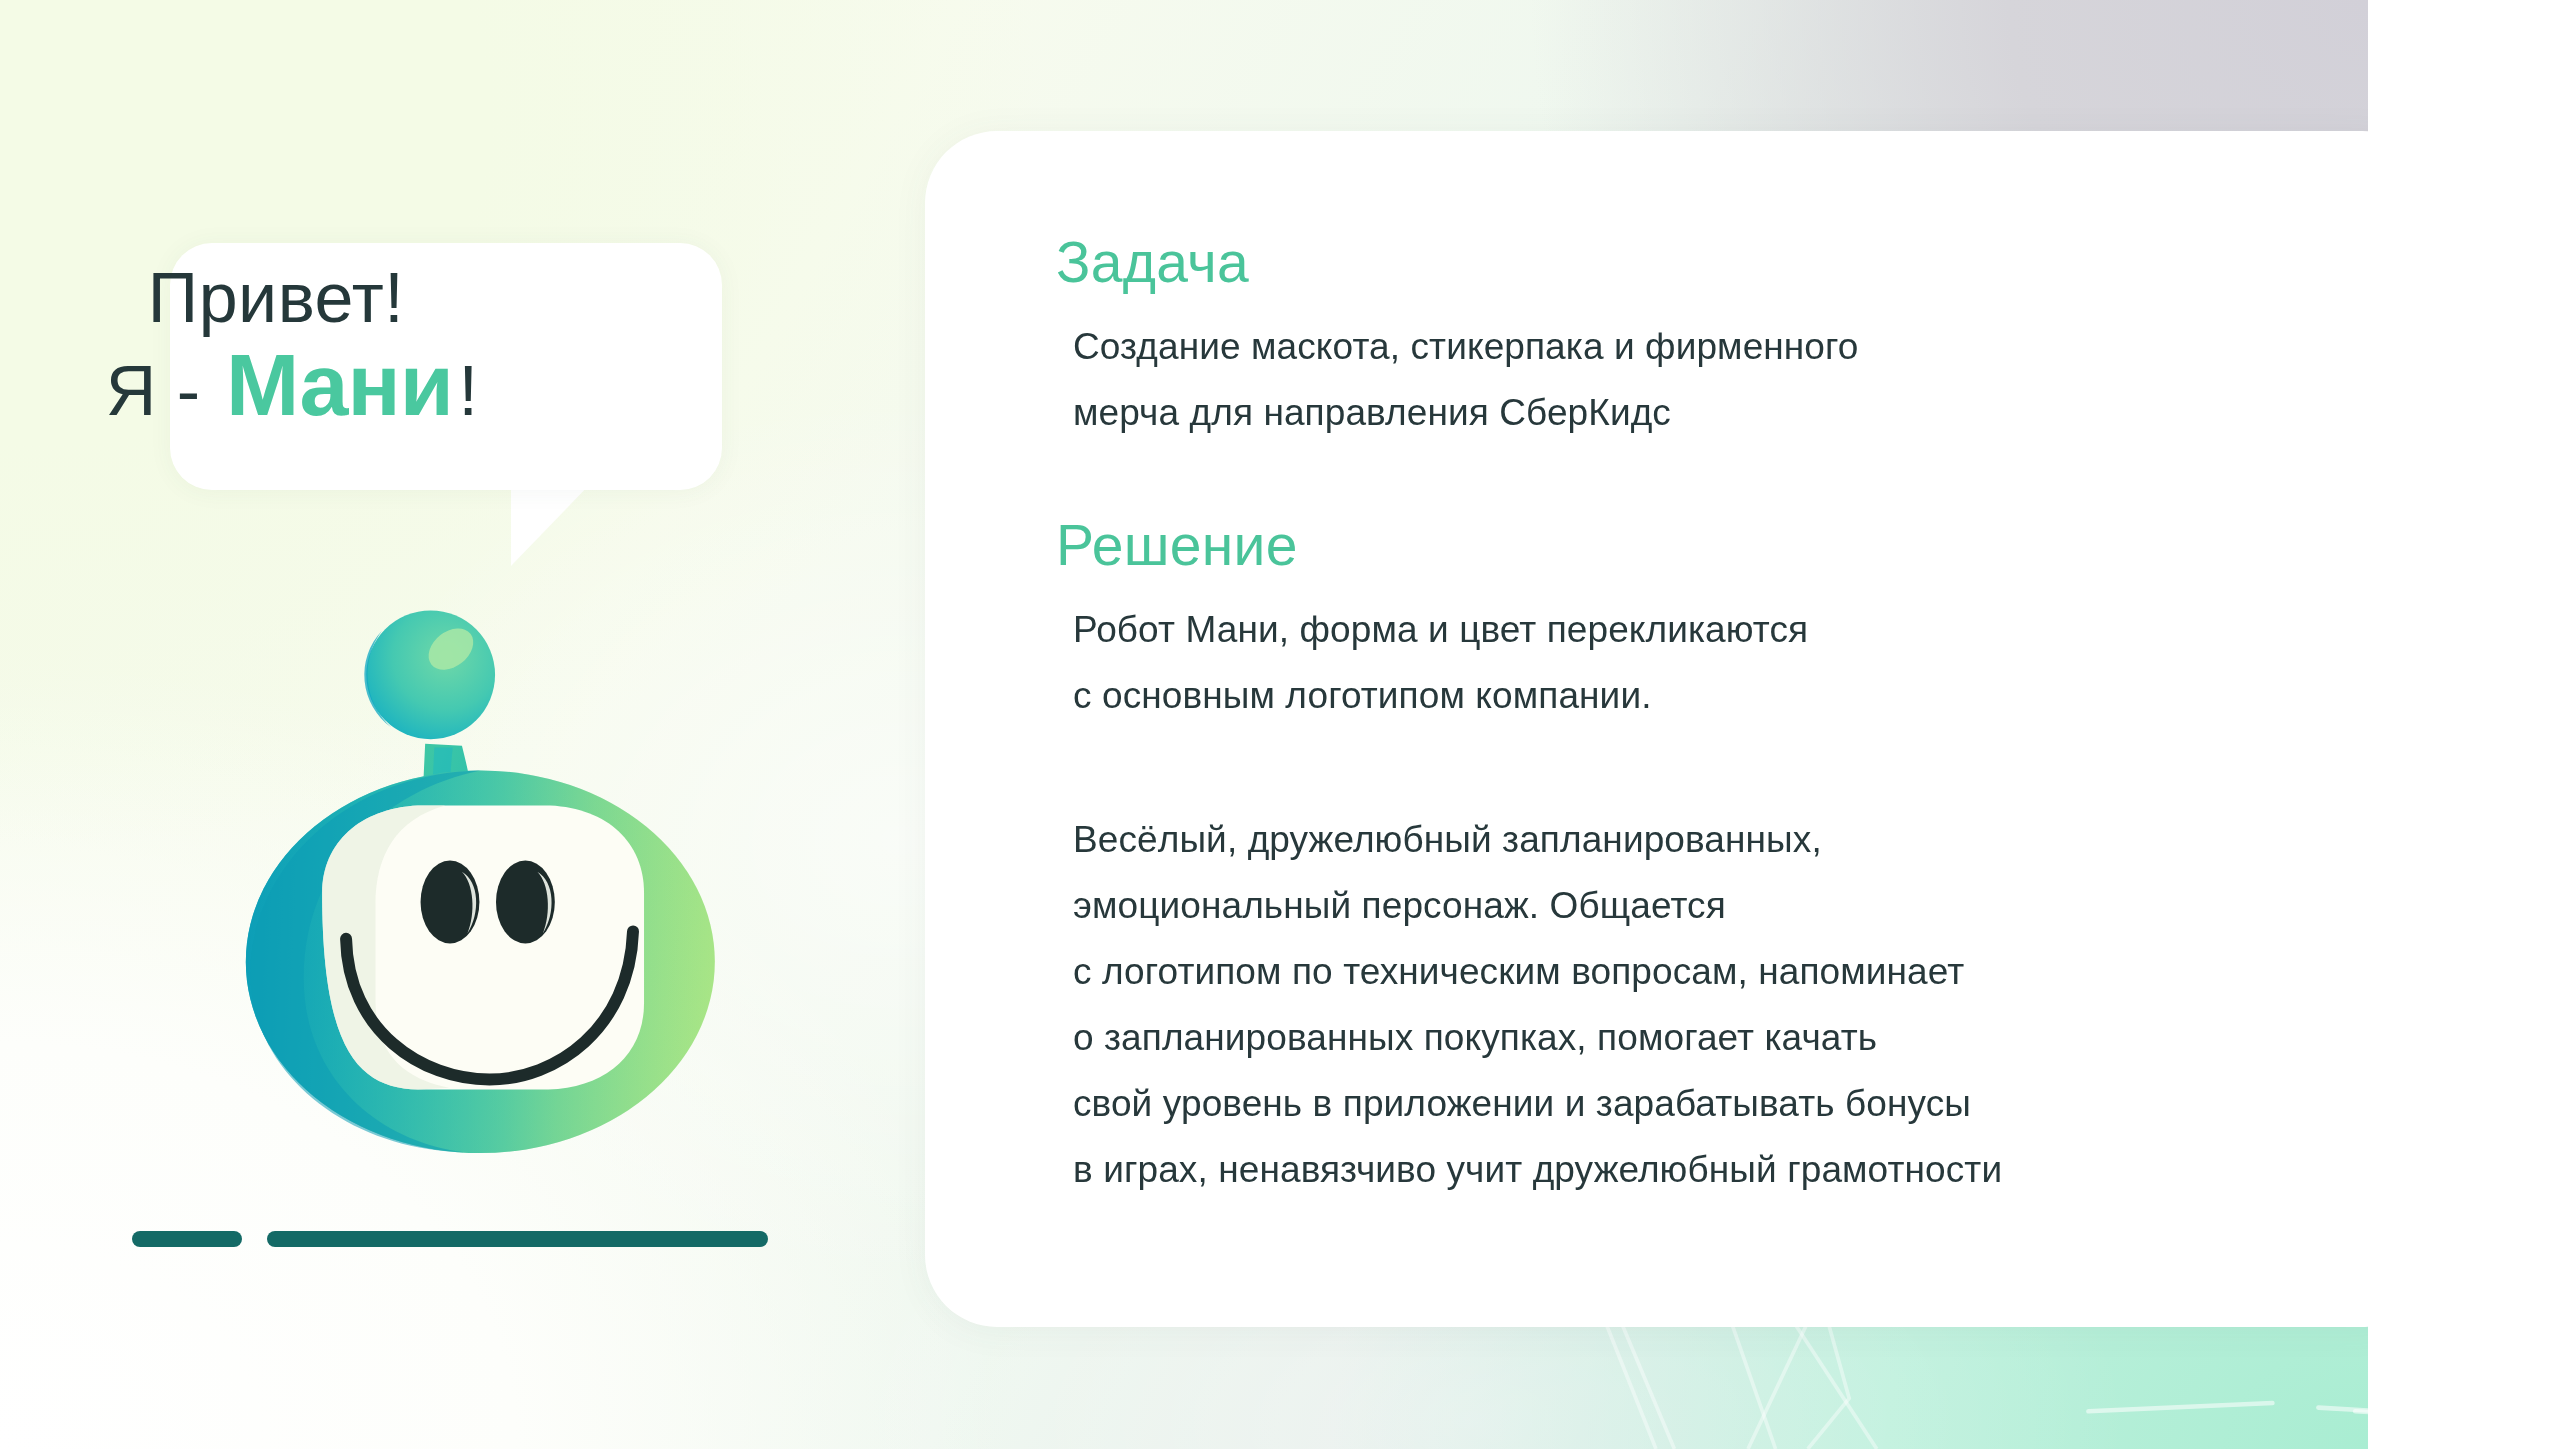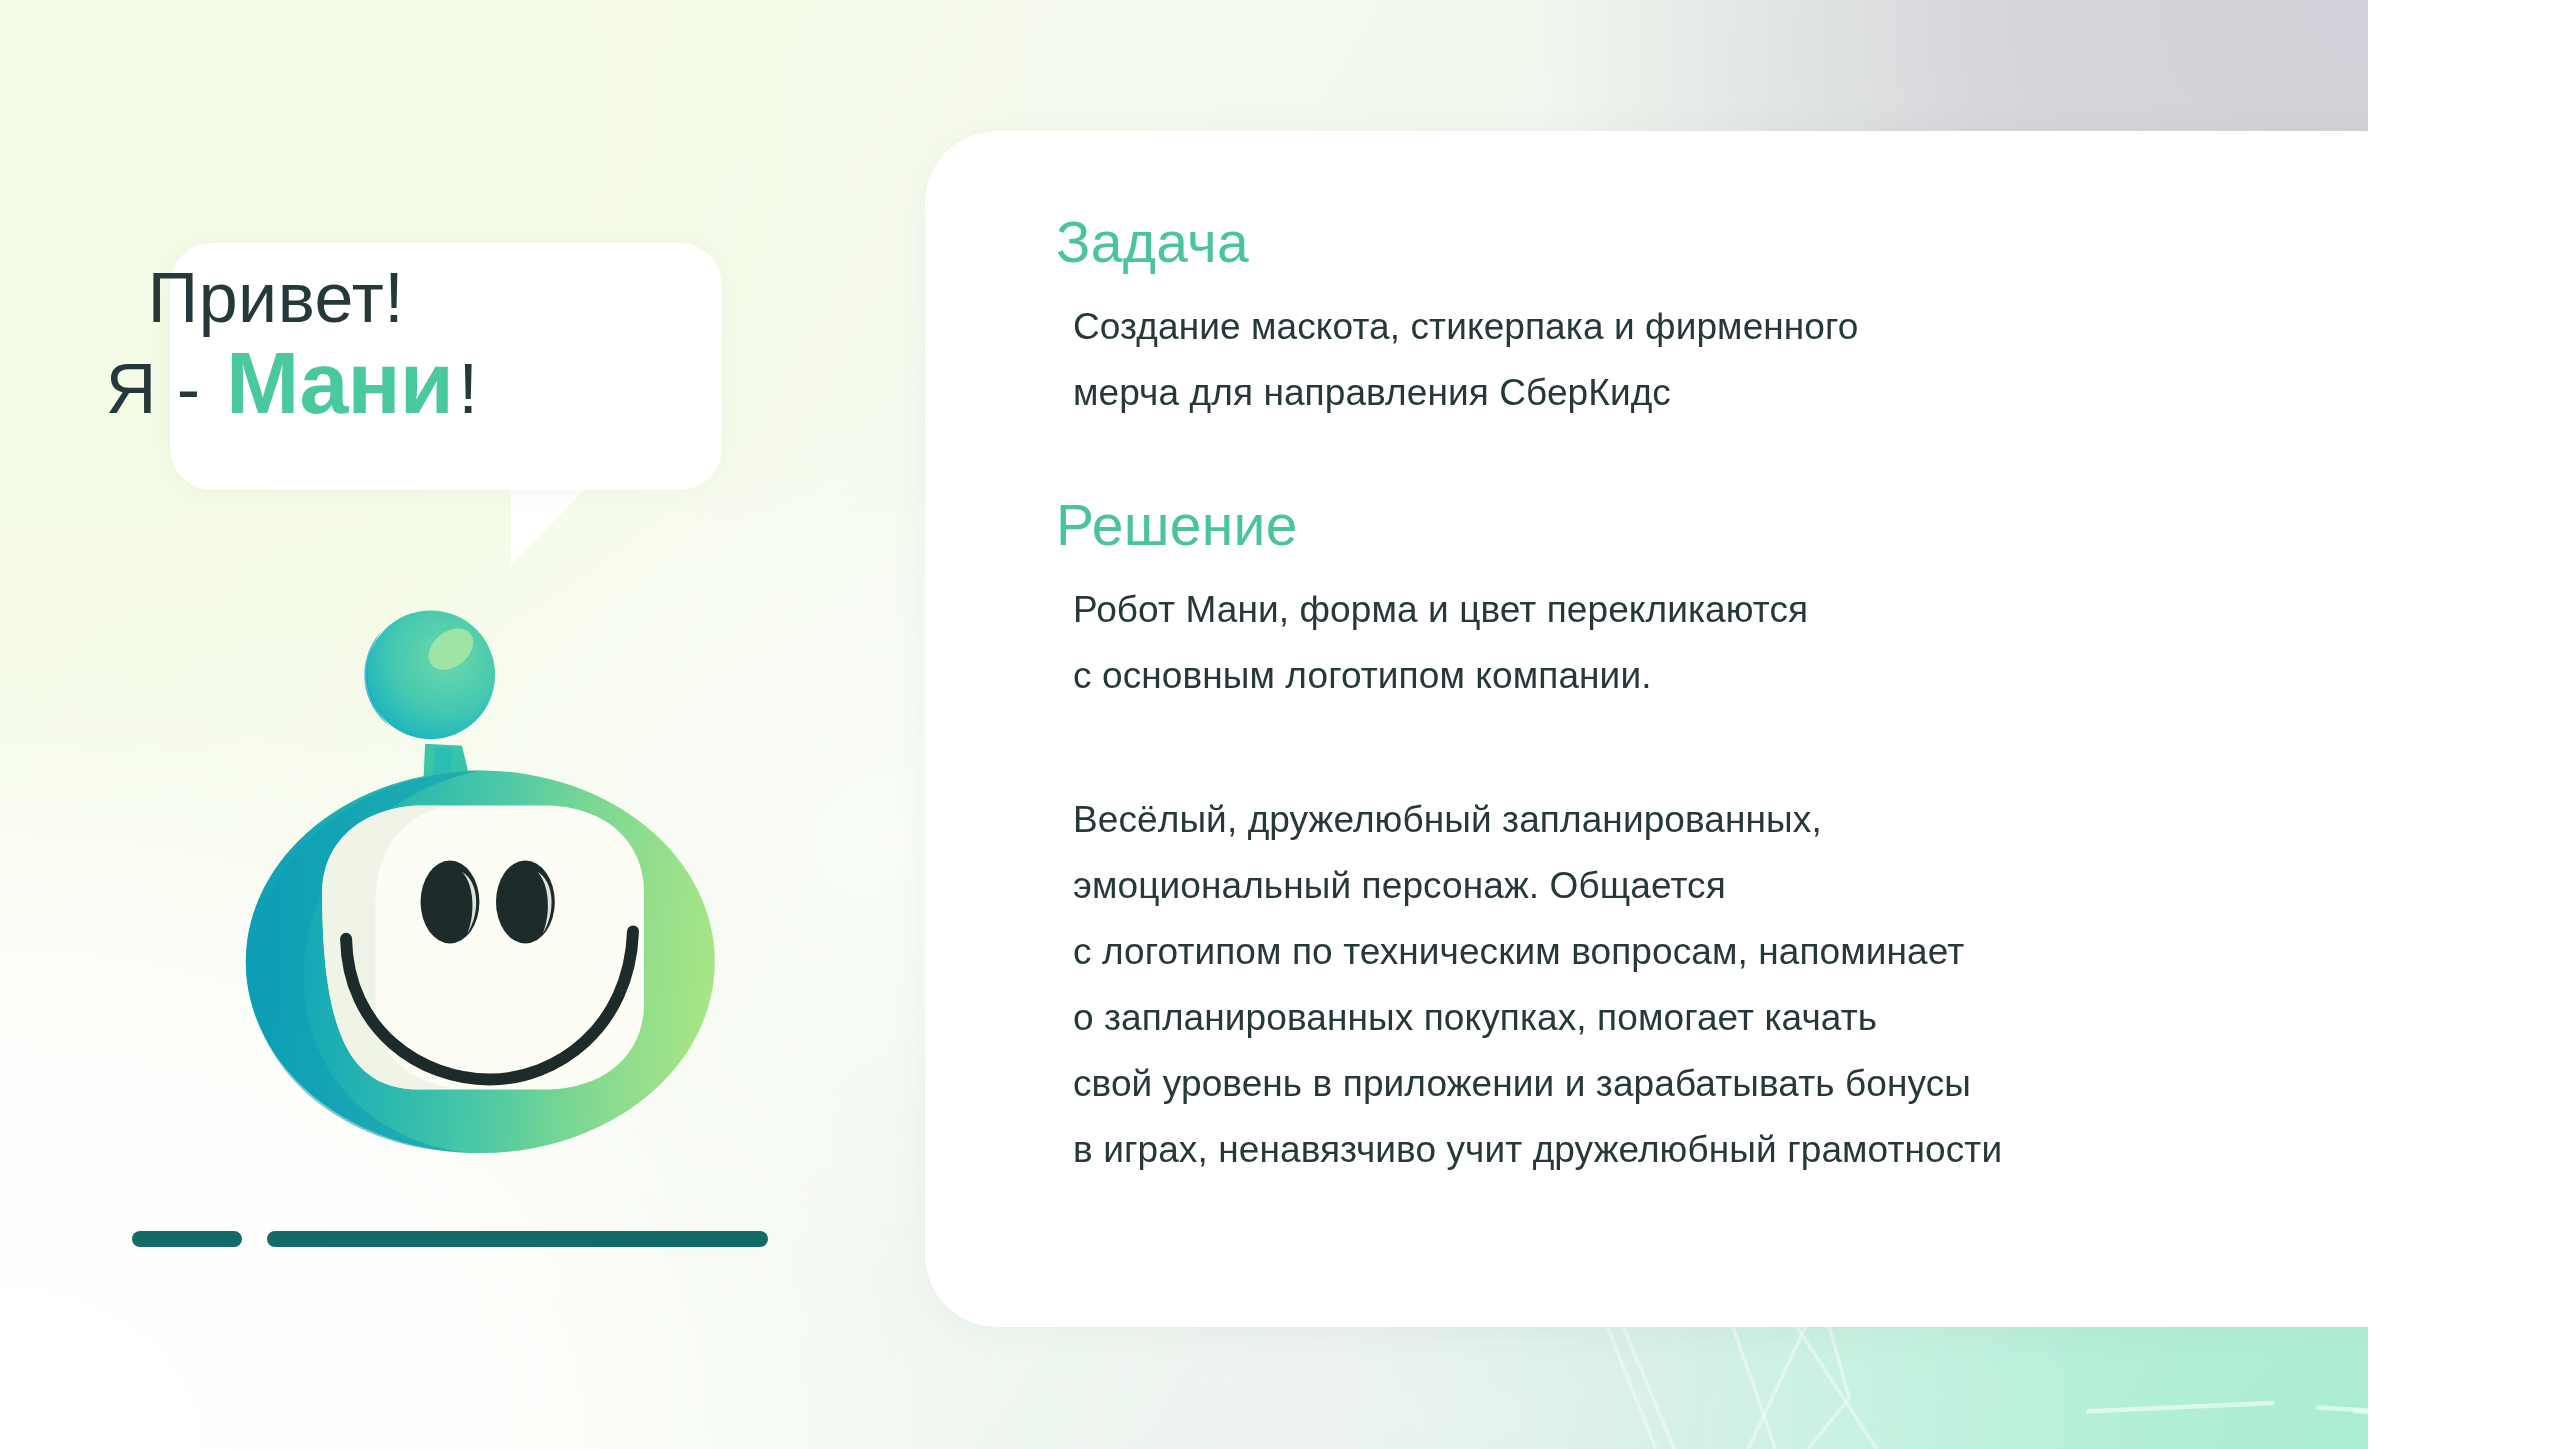--- a/index.html
+++ b/index.html
@@ -54,21 +54,21 @@
   .bubble-line {
     position:absolute;
     left:0; width:552px;
     text-align:center;
     white-space:nowrap;
     color:#25383a;
     font-weight:400;
     letter-spacing:0.5px;
   }
   .bubble-line1 { top:259px; font-size:70px; line-height:79px; }
-  .bubble-line2 { top:339px; font-size:70px; line-height:88px;padding-left:32px; }
+  .bubble-line2 { top:349px; font-size:70px; line-height:71px;padding-left:32px; }
   .mani {
     color:#4ac89f;
     font-weight:700;
     font-size:88px;
     letter-spacing:-0.9px;
     padding:0 5.5px;
   }
 
   
   .mascot { position:absolute; left:221px; top:543px; width:515px; height:718px; }
@@ -81,21 +81,21 @@
 
   
   .card {
     position:absolute;
     left:925px; top:131px;
     width:1509px; height:1196px;
     background:#ffffff;
     border-radius:72px;
     box-shadow:0 3.7px 37px rgba(70,100,90,.055);
   }
-  .card-inner { padding:79px 0 0 131px; }
+  .card-inner { padding:99px 0 0 131px; }
 
   .section { margin-bottom:0; }
   .heading {
     color:#4ac49a;
     font-size:57px;
     line-height:64px;
     font-weight:400;
     letter-spacing:0.3px;
     margin-bottom:28px;
   }

